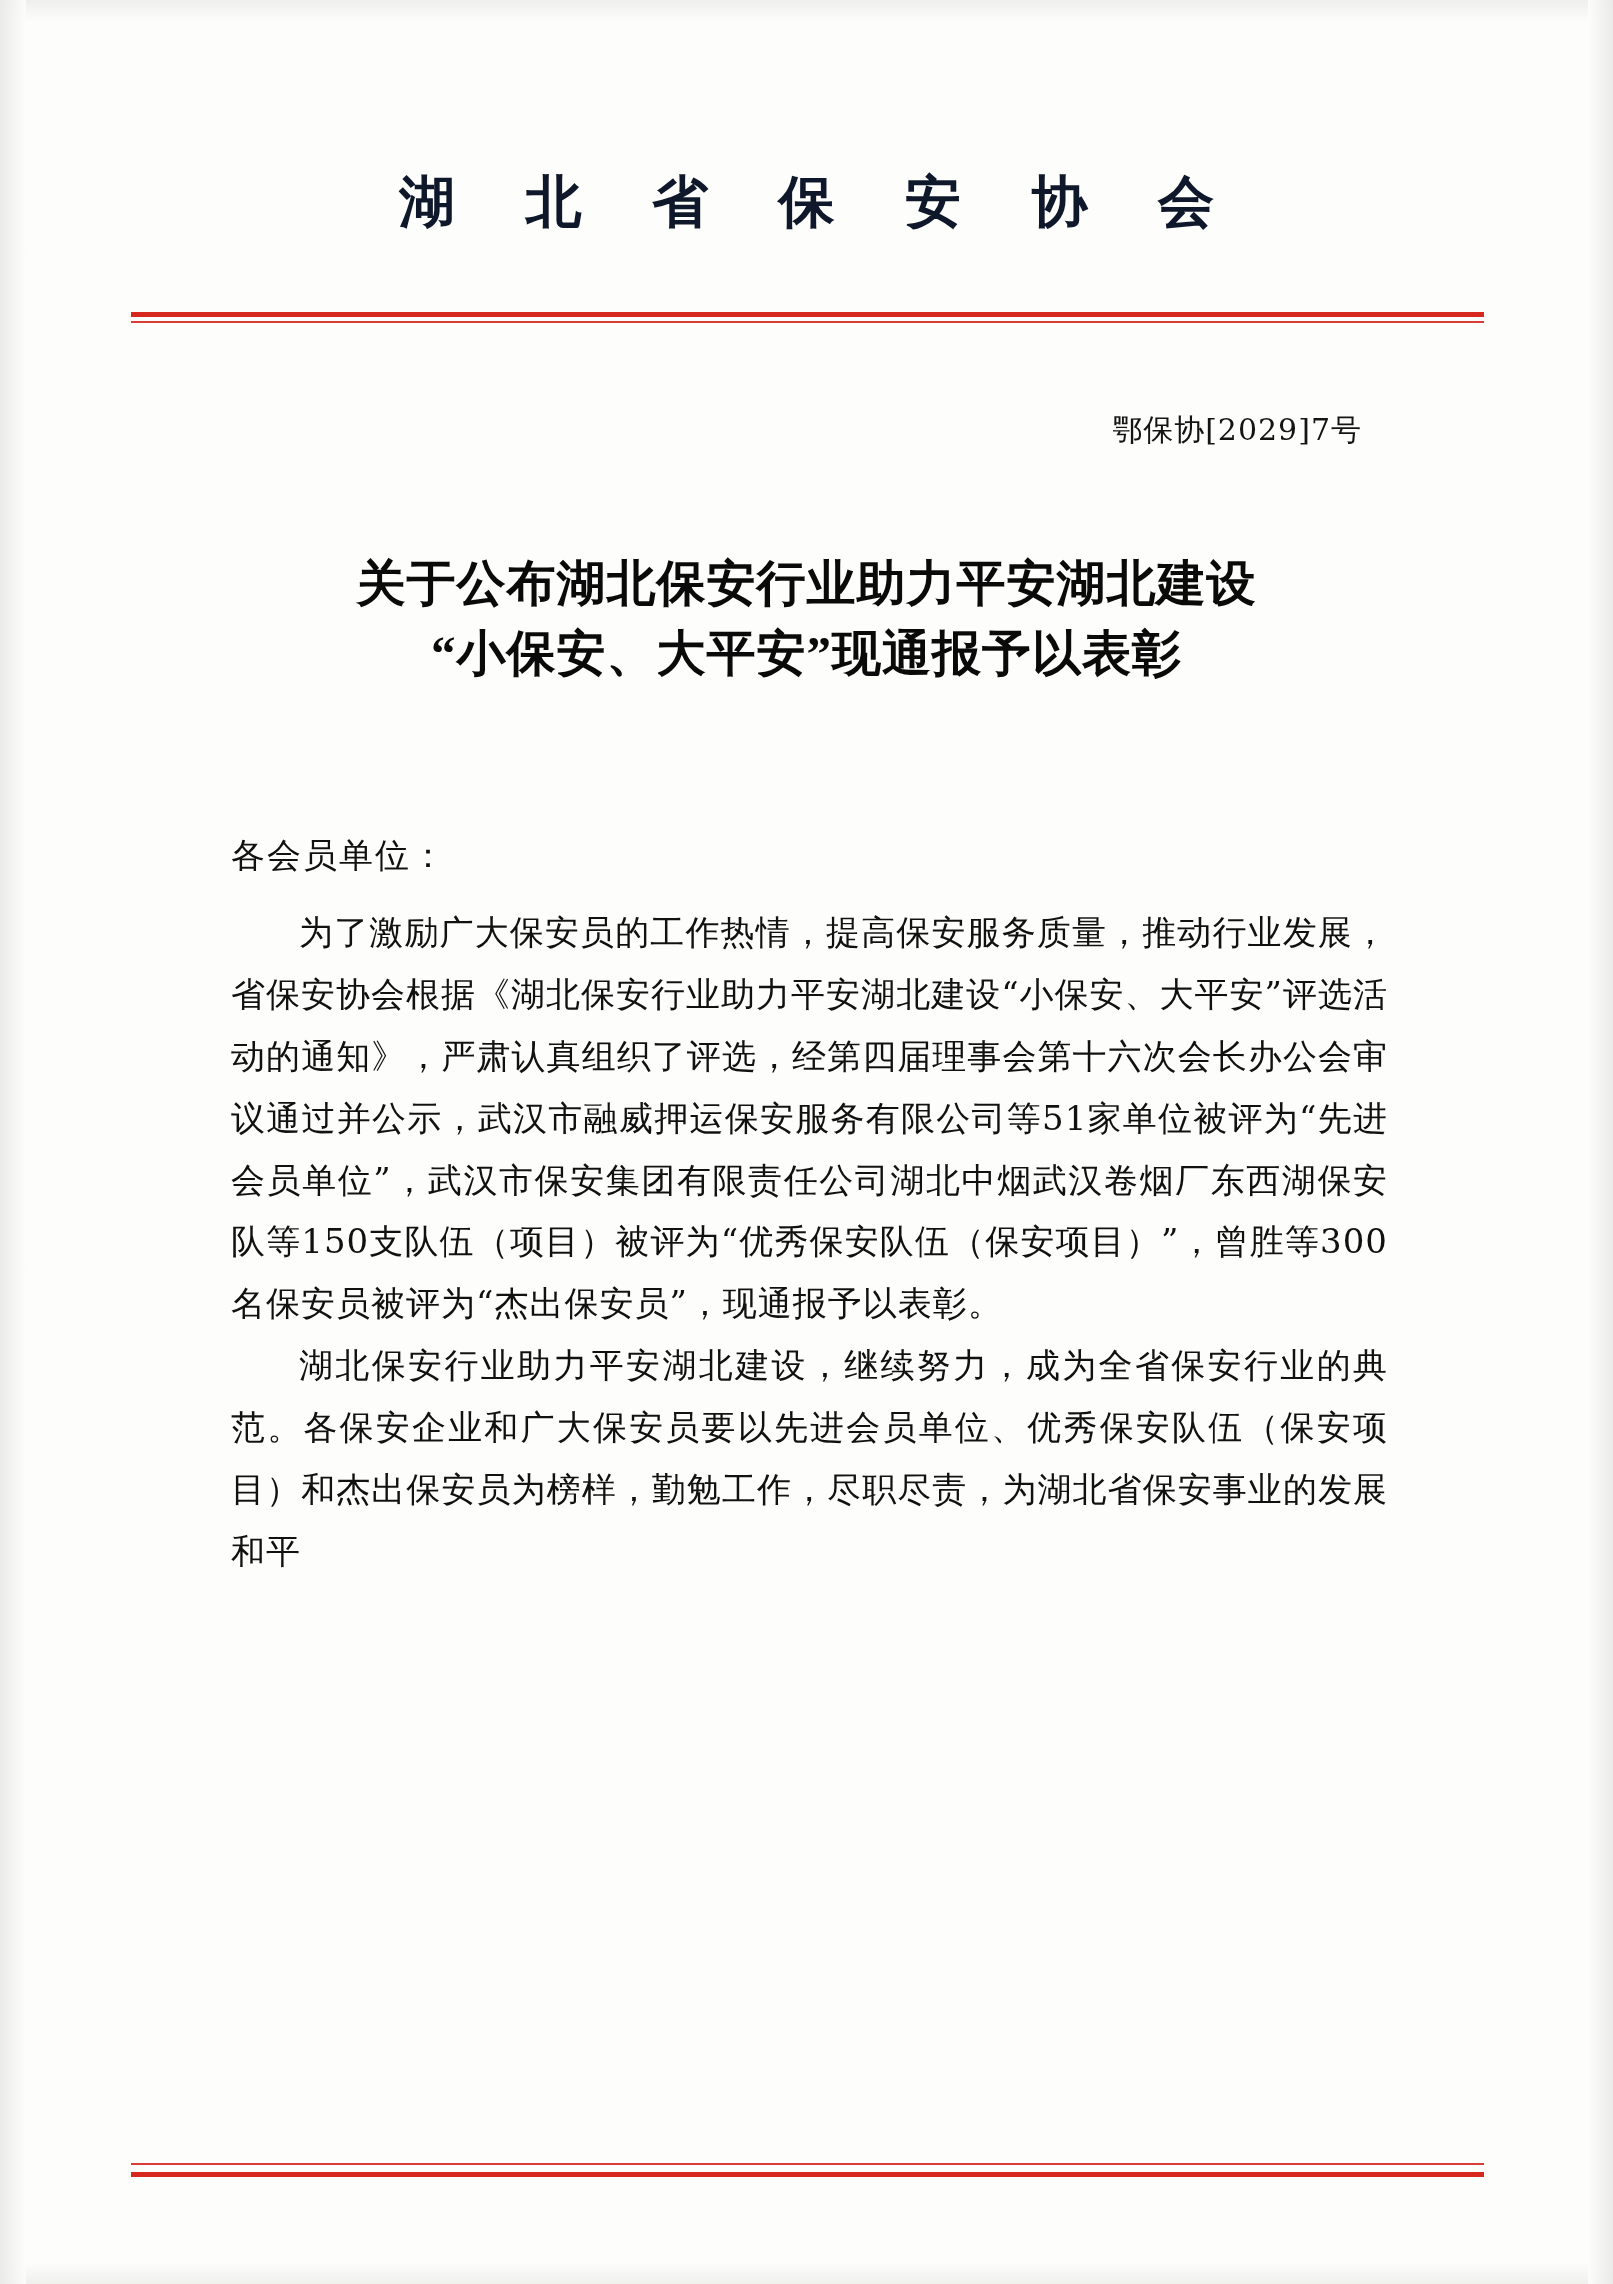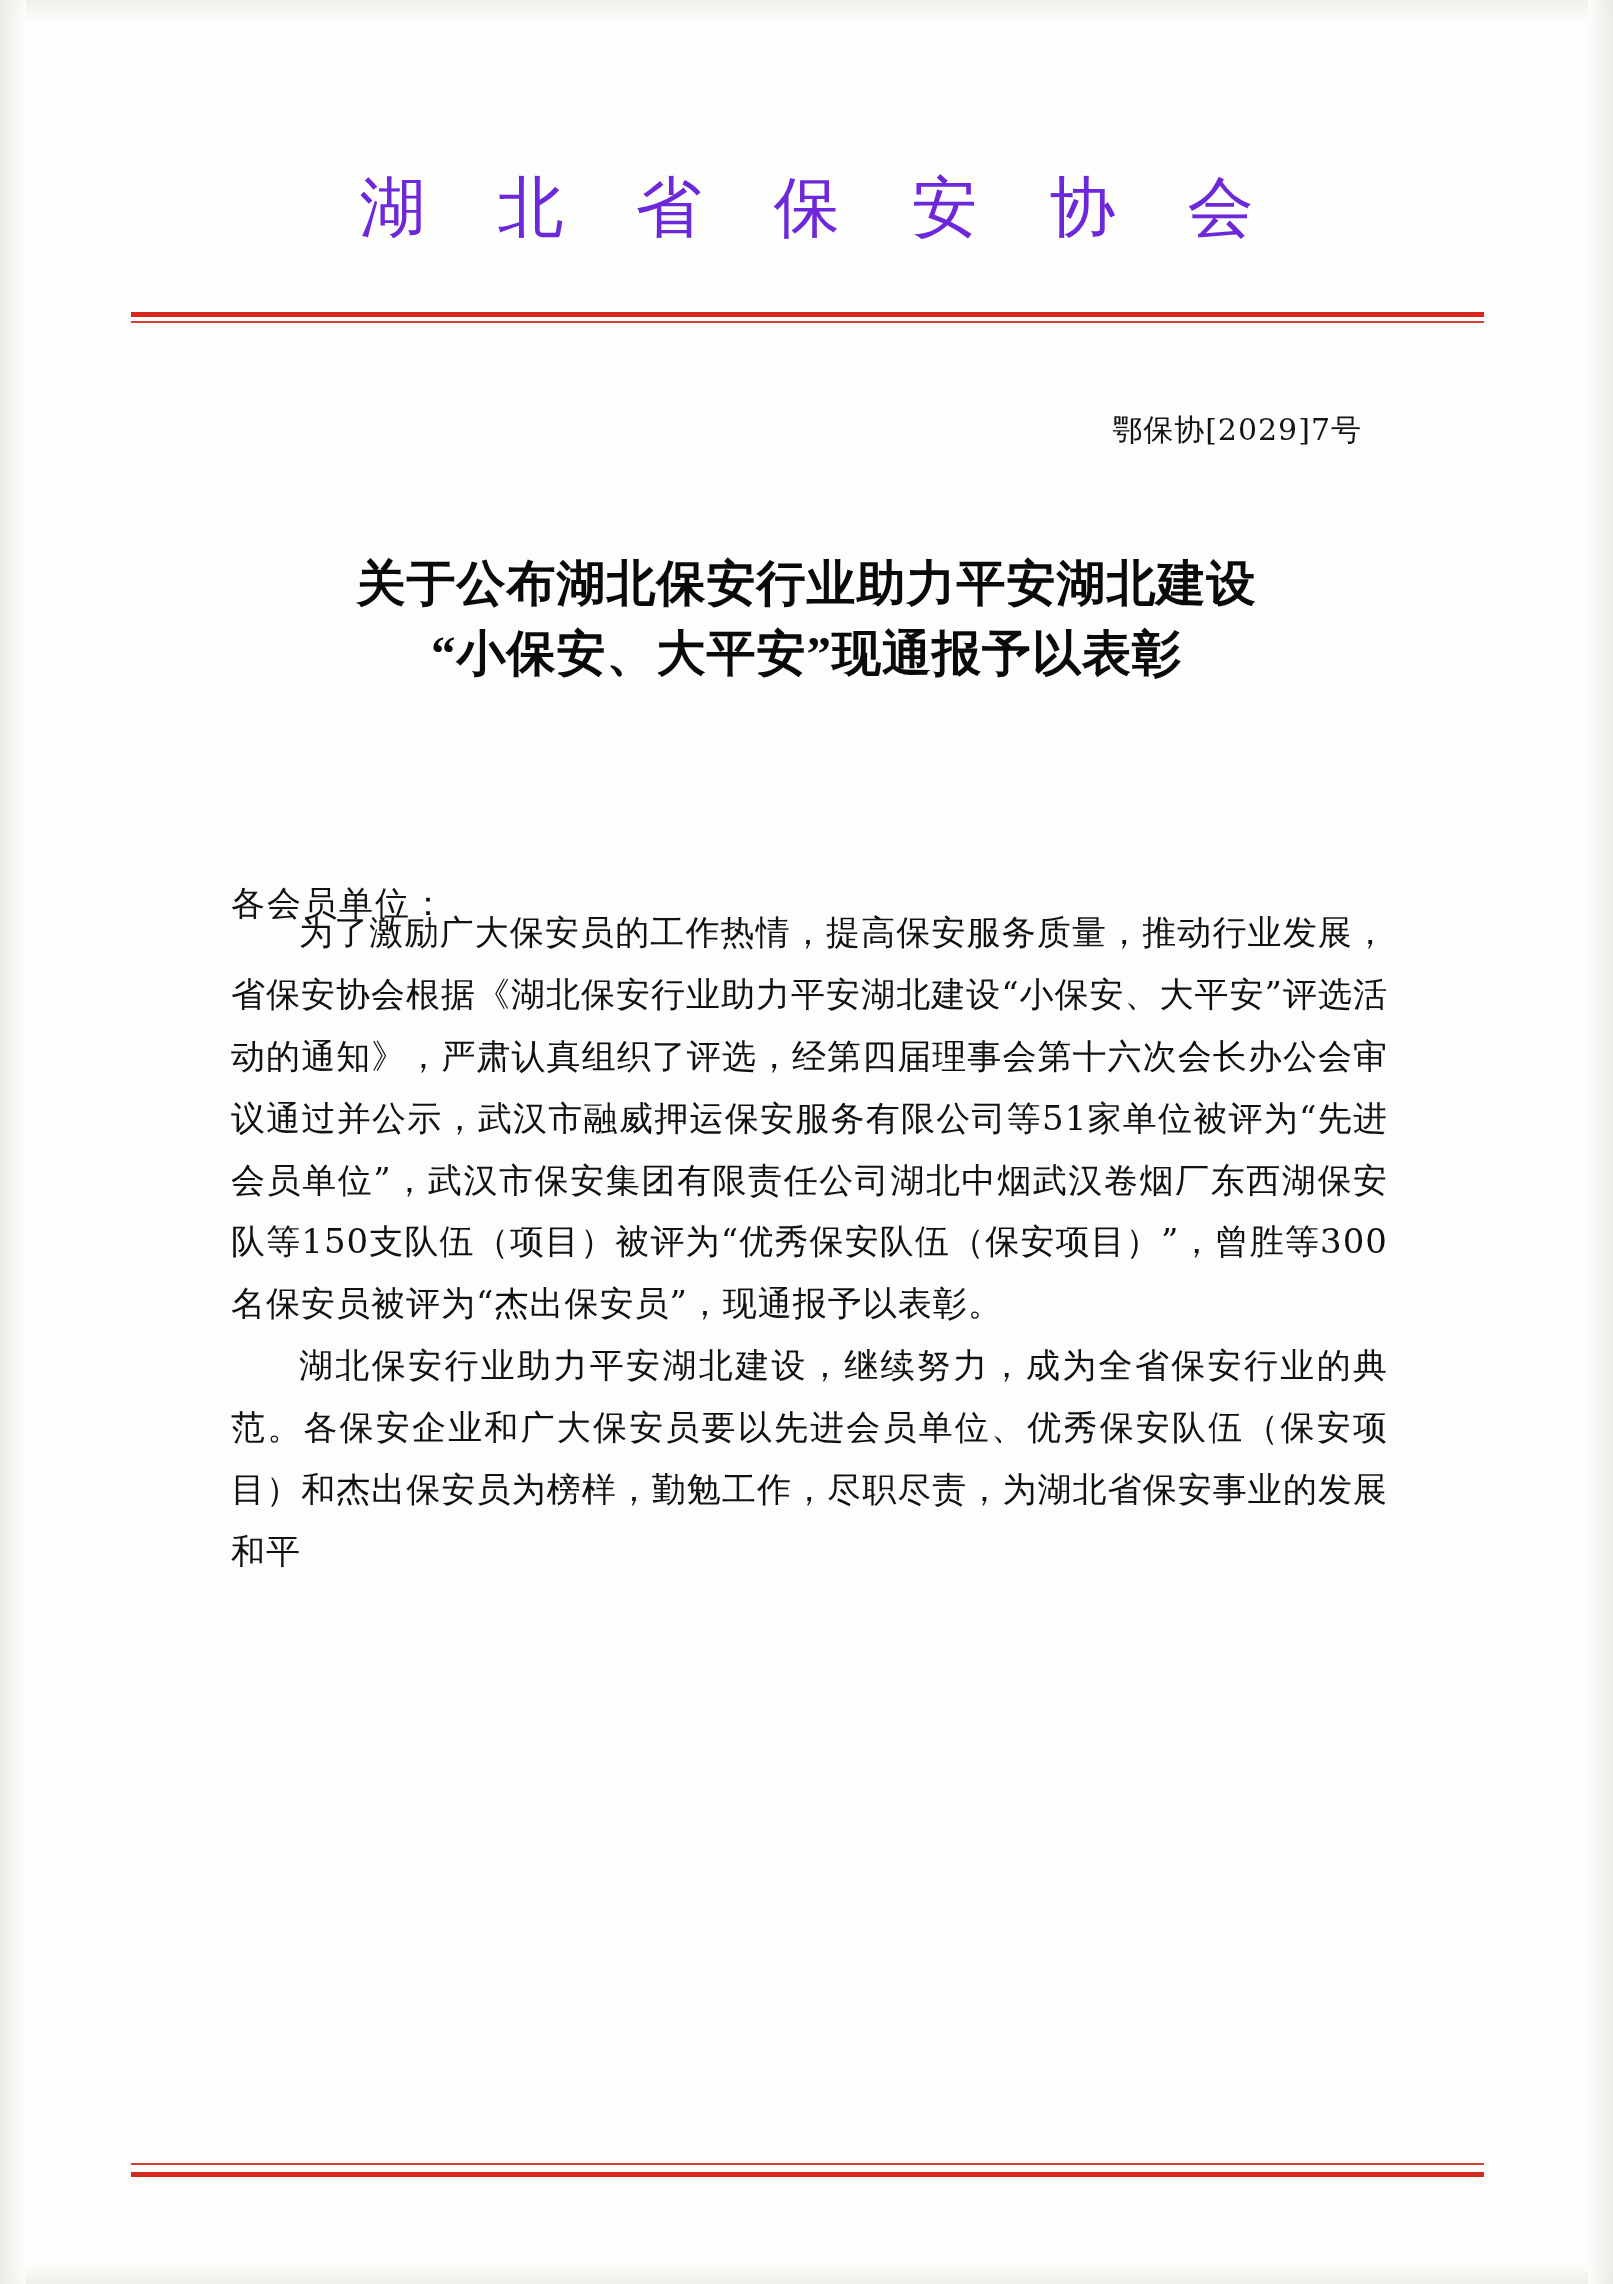--- a/index.html
+++ b/index.html
@@ -66,25 +66,25 @@
   
   .masthead {
     position: absolute;
     top: 173px;
     left: 0;
     width: 1613px;
     text-align: center;
   }
   .masthead-title {
     font-family: "DejaVu Sans", "Liberation Sans", sans-serif;
-    font-weight: normal;
-    font-size: 66px;
+    font-weight: bold;
+    font-size: 56px;
     letter-spacing: 25.5px;
     text-indent: 25.5px;
-    color: #6d28d9;
+    color: #0f172a;
     line-height: 1.05;
     white-space: nowrap;
   }
 
   .masthead-rule {
     position: absolute;
     top: 312px;
     left: 131px;
     width: 1353px;
     height: 4.9px;
@@ -130,21 +130,20 @@
   }
 
   
   .salutation {
     position: absolute;
     top: 833px;
     left: 231px;
     font-size: 34px;
     letter-spacing: 2px;
     color: #111111;
-    margin-top: 48px;
   }
 
   .body-text {
     position: absolute;
     top: 902px;
     left: 231px;
     width: 1157px;
     font-size: 34px;
     line-height: 1.82;
     letter-spacing: 1px;

